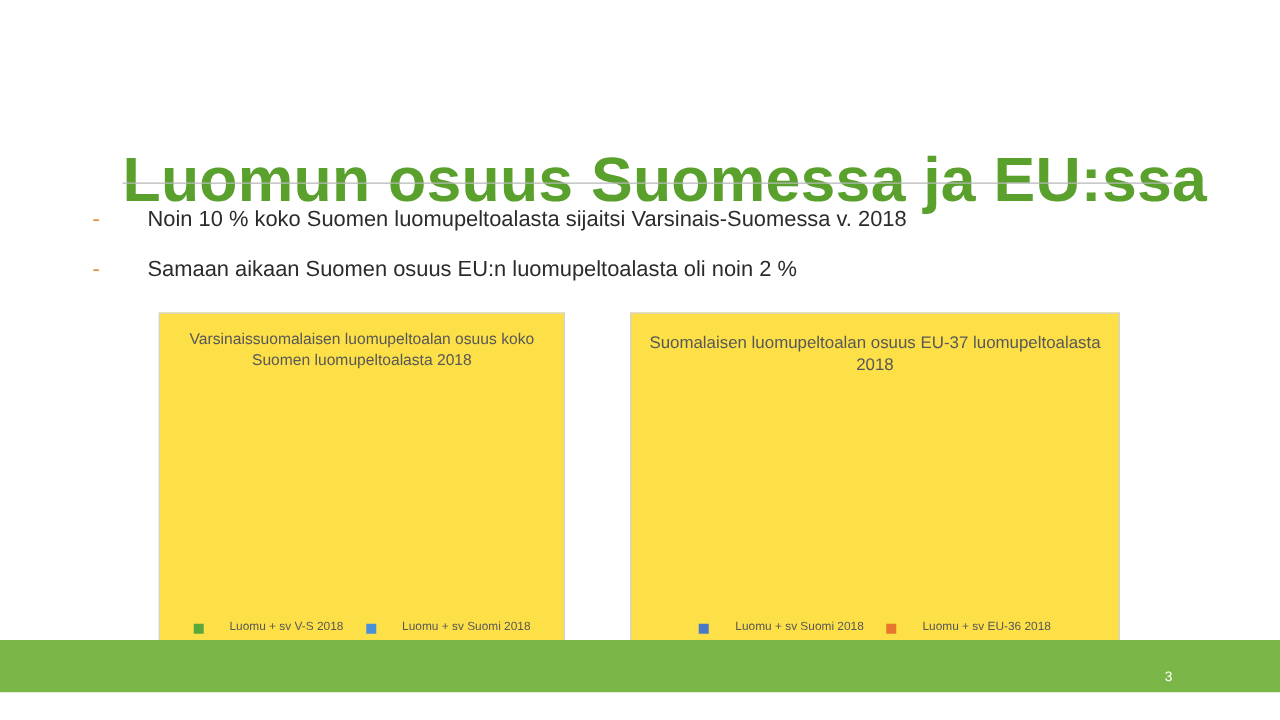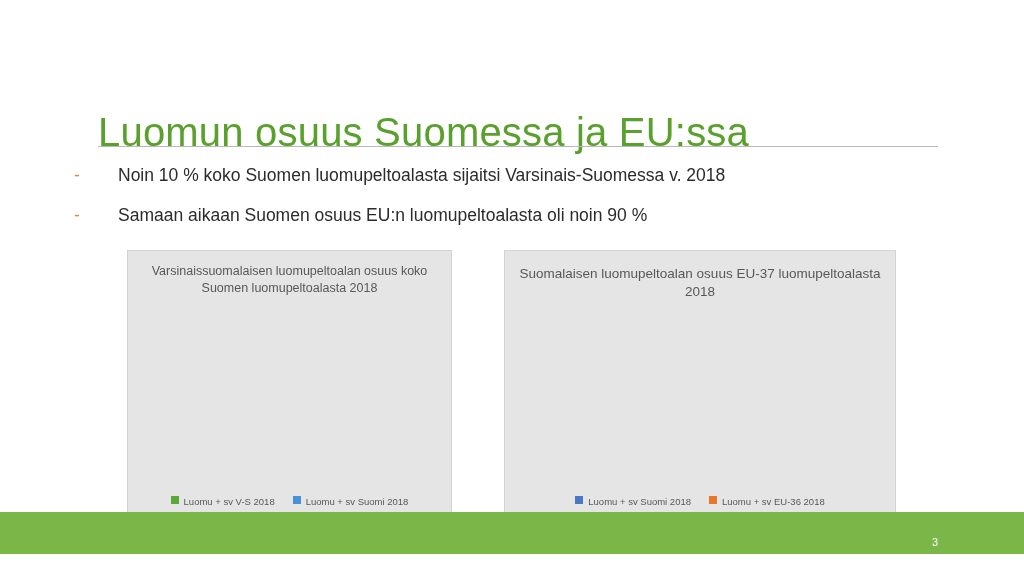--- a/index.html
+++ b/index.html
@@ -18,23 +18,23 @@
     position: absolute;
     inset: 0;
     background: #ffffff;
   }
   
   .title {
     position: absolute;
     left: 98px;
     top: 82px;
     width: 840px;
-    font-size: 40px;
+    font-size: 50px;
     color: #5aa02c;
-    font-weight: normal;
+    font-weight: bold;
     letter-spacing: 0.2px;
     line-height: 1.15;
     white-space: nowrap;
   }
   .title-rule {
     position: absolute;
     left: 98px;
     top: 146px;
     width: 840px;
     height: 1px;
@@ -62,21 +62,21 @@
     font-size: 17.5px;
     line-height: 1.35;
   }
   .bullet .btext {
     flex: 1 1 auto;
     margin-left: 28px;
   }
   
   .chart-panel {
     position: absolute;
-    background: #e5e5e5;
+    background: #fde047;
     border: 1px solid #d3d3d3;
     box-sizing: border-box;
   }
   #panel-left {
     left: 127px;
     top: 250px;
     width: 325px;
     height: 268px;
   }
   #panel-right {
@@ -107,22 +107,22 @@
     left: 0;
     right: 0;
     display: flex;
     justify-content: center;
     gap: 18px;
     font-size: 9.5px;
     color: #585858;
   }
   .legend-item {
     display: flex;
-    align-items: flex-start;
-    gap: 5px;
+    align-items: flex-end;
+    gap: 21px;
     white-space: nowrap;
   }
   .legend-swatch {
     width: 8px;
     height: 8px;
     display: inline-block;
     flex: 0 0 8px;
   }
   
   .footer-green {
@@ -157,21 +157,21 @@
   <h1 class="title">Luomun osuus Suomessa ja EU:ssa</h1>
   <div class="title-rule"></div>
 
   <div class="bullets">
     <div class="bullet">
       <span class="dash">-</span>
       <span class="btext">Noin 10 % koko Suomen luomupeltoalasta sijaitsi Varsinais-Suomessa v. 2018</span>
     </div>
     <div class="bullet">
       <span class="dash">-</span>
-      <span class="btext">Samaan aikaan Suomen osuus EU:n luomupeltoalasta oli noin 90 %</span>
+      <span class="btext">Samaan aikaan Suomen osuus EU:n luomupeltoalasta oli noin 2 %</span>
     </div>
   </div>
 
   <div class="chart-panel" id="panel-left">
     <div class="chart-title">Varsinaissuomalaisen luomupeltoalan osuus koko Suomen luomupeltoalasta 2018</div>
 
     <div class="legend">
       <div class="legend-item">
         <span class="legend-swatch" style="background:#5aa83c"></span>
         <span>Luomu + sv V-S 2018</span>

